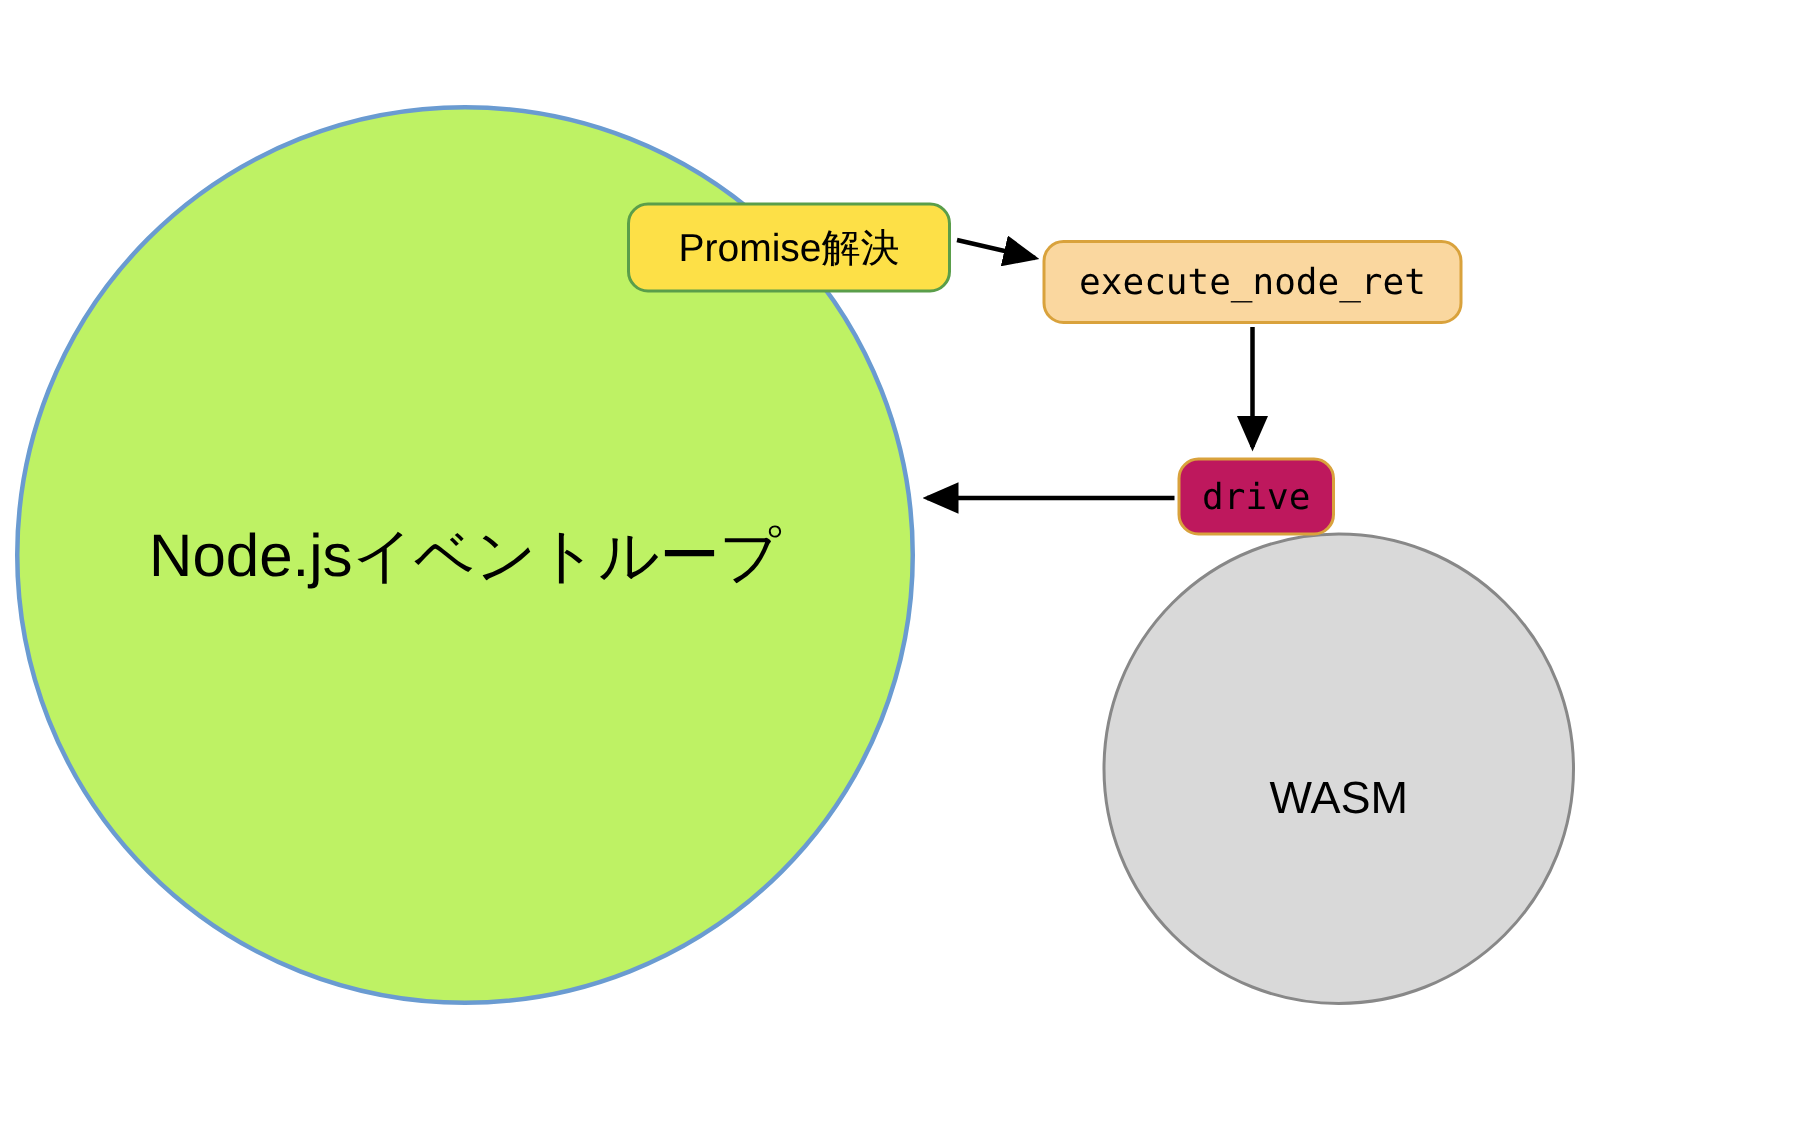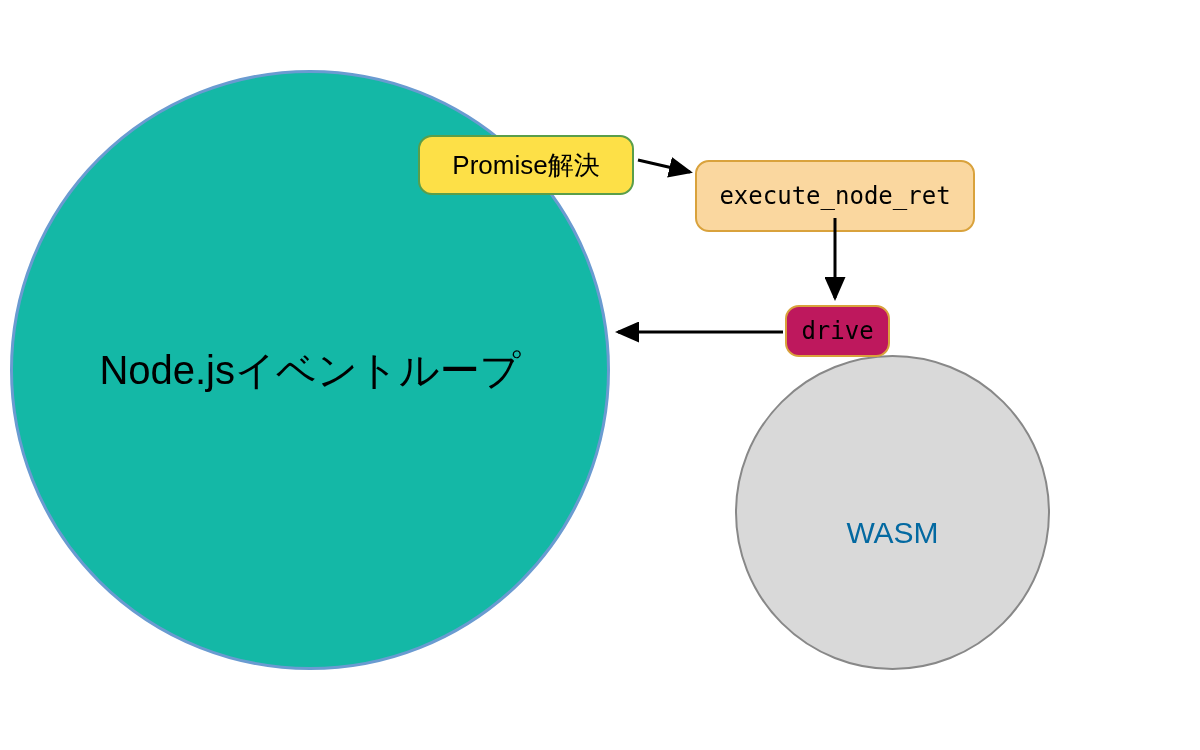--- a/index.html
+++ b/index.html
@@ -9,21 +9,21 @@
       background: #ffffff;
       position: relative;
       font-family: -apple-system, BlinkMacSystemFont, "Segoe UI", "Helvetica Neue", Arial, sans-serif;
       overflow: hidden;
     }
     .circle-large {
       position: absolute;
       width: 600px;
       height: 600px;
       border-radius: 50%;
-      background: #14b8a6;
+      background: #bef264;
       border: 3px solid #6a9bd1;
       left: 10px;
       top: 70px;
       display: flex;
       align-items: center;
       justify-content: center;
     }
     .circle-large-label {
       font-size: 40px;
       color: #000;
@@ -37,21 +37,21 @@
       background: #d9d9d9;
       border: 2px solid #888;
       left: 735px;
       top: 355px;
       display: flex;
       align-items: center;
       justify-content: center;
     }
     .circle-small-label {
       font-size: 30px;
-      color: #0369a1;
+      color: #000000;
       line-height: 1.3;
       margin-top: 40px;
     }
     .box {
       position: absolute;
       border-radius: 14px;
       padding: 10px 20px;
       font-size: 26px;
       color: #000;
       display: flex;
@@ -66,21 +66,21 @@
       top: 135px;
       width: 216px;
       height: 60px;
     }
     .box-orange1 {
       background: #fad79f;
       border: 2px solid #d9a23c;
       left: 695px;
       top: 160px;
       width: 280px;
-      height: 72px;
+      height: 56px;
       font-family: "SFMono-Regular", Menlo, Monaco, Consolas, monospace;
       font-size: 24px;
     }
     .box-orange2 {
       background: #be185d;
       border: 2px solid #d9a23c;
       left: 785px;
       top: 305px;
       width: 105px;
       height: 52px;

